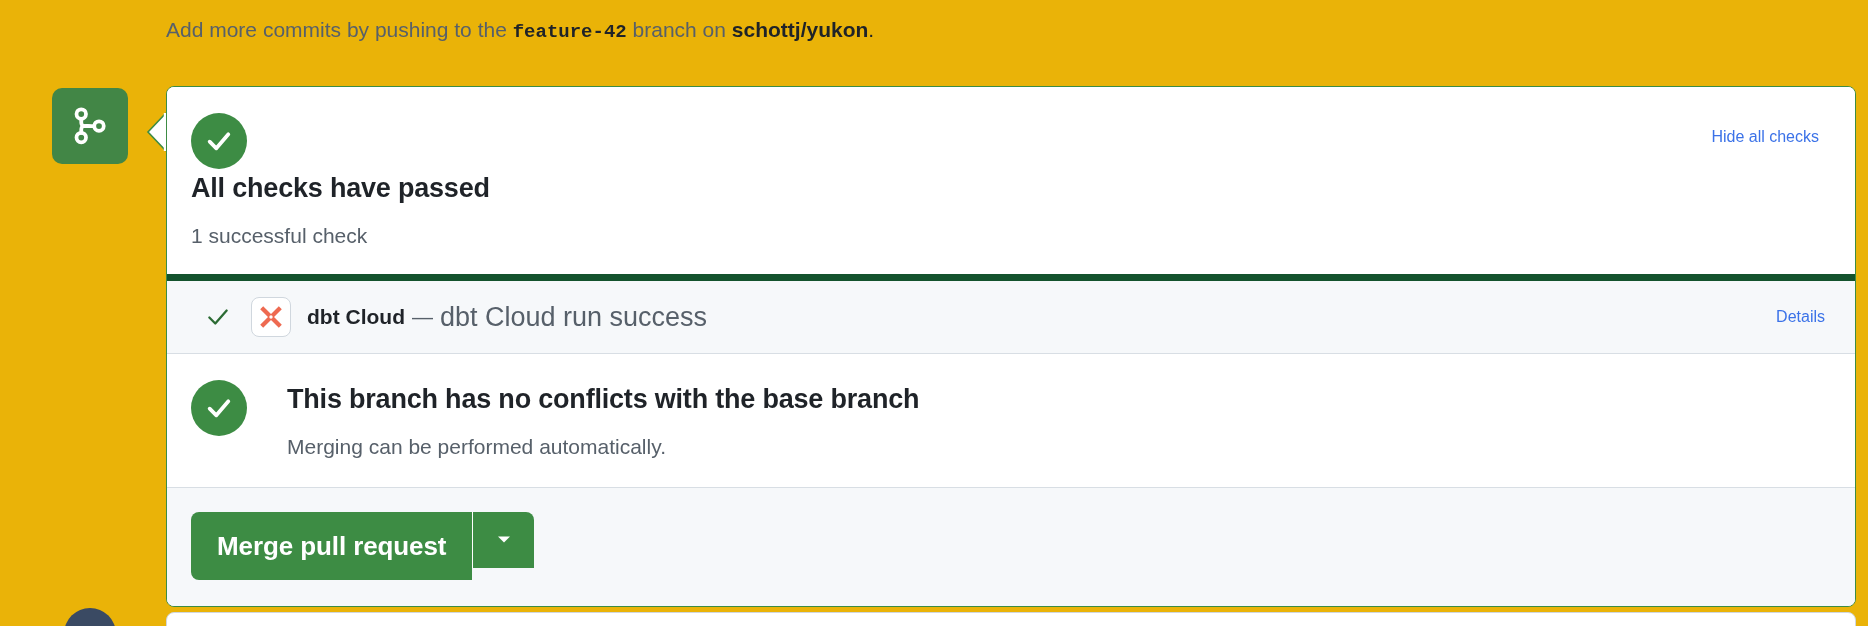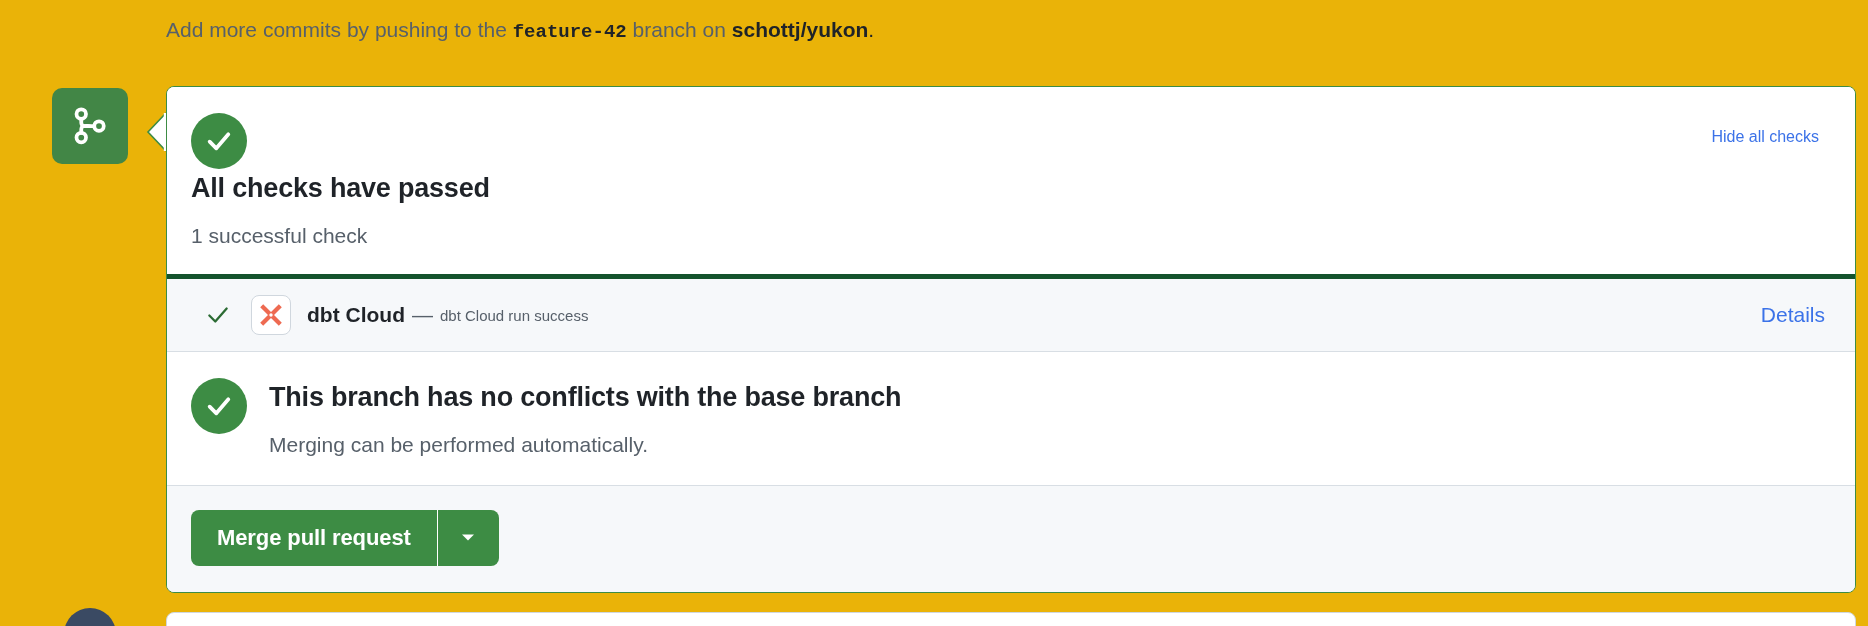--- a/index.html
+++ b/index.html
@@ -120,21 +120,21 @@
     color: #3b72e8;
     cursor: pointer;
     line-height: 28px;
   }
 
   
   .check-row {
     display: flex;
     align-items: center;
     background: #f6f8fa;
-    border-top: 5px solid #14532d;
+    border-top: 7px solid #14532d;
     border-bottom: 1px solid #d8dee4;
     padding: 16px 28px 16px 24px;
     position: relative;
     min-height: 74px;
   }
   .check-tick {
     flex: 0 0 auto;
     width: 34px;
     display: flex;
     justify-content: center;
@@ -159,61 +159,62 @@
     font-size: 21px;
     font-weight: bold;
     color: #1f2328;
   }
   .check-sep {
     font-size: 21px;
     color: #57606a;
     margin: 0 7px;
   }
   .check-desc {
-    font-size: 15px;
+    font-size: 27px;
     color: #57606a;
   }
   .check-details {
     position: absolute;
     right: 30px;
-    font-size: 21px;
+    font-size: 16px;
     color: #3b72e8;
     cursor: pointer;
   }
 
   
   .section-conflicts {
     display: flex;
     align-items: flex-start;
     padding: 26px 24px 26px 24px;
     background: #ffffff;
+    gap: 18px;
   }
 
   
   .merge-footer {
     display: flex;
     align-items: center;
     background: #f6f8fa;
     border-top: 1px solid #d8dee4;
     padding: 24px 24px 26px 24px;
   }
   .btn-group {
     display: flex;
     align-items: stretch;
     border-radius: 8px;
     overflow: hidden;
     margin-right: 20px;
   }
   .btn-merge {
     background: #3d8c44;
     color: #ffffff;
-    font-size: 22px;
+    font-size: 26px;
     font-weight: bold;
     padding: 0 26px;
-    height: 56px;
+    height: 68px;
     display: flex;
     align-items: center;
     border: none;
     cursor: pointer;
     font-family: "Liberation Sans", sans-serif;
     letter-spacing: -0.1px;
   }
   .btn-caret {
     background: #3d8c44;
     width: 62px;

